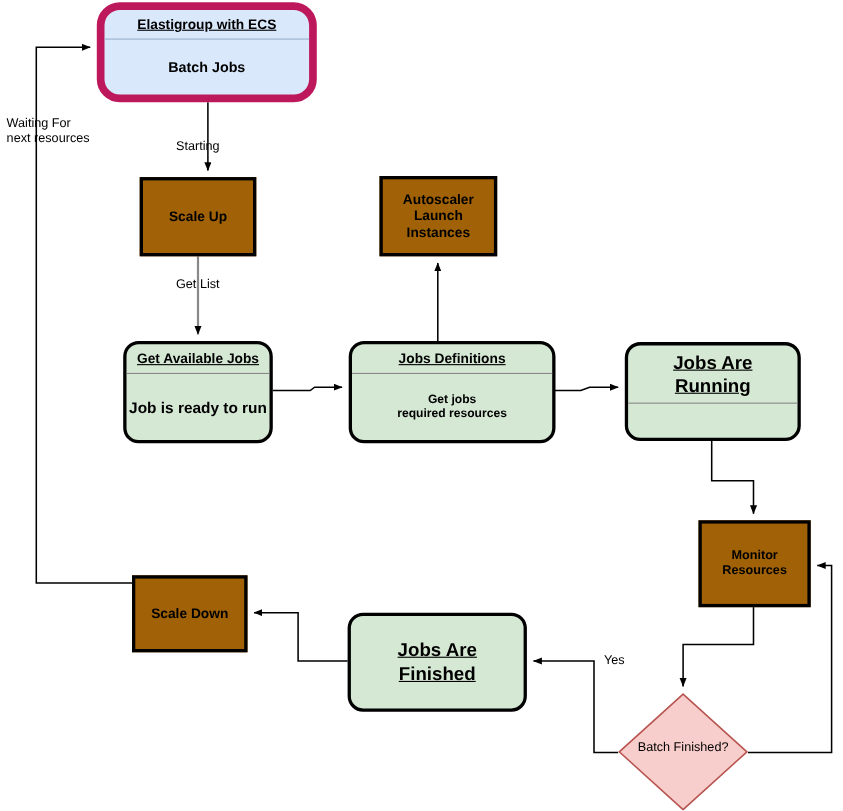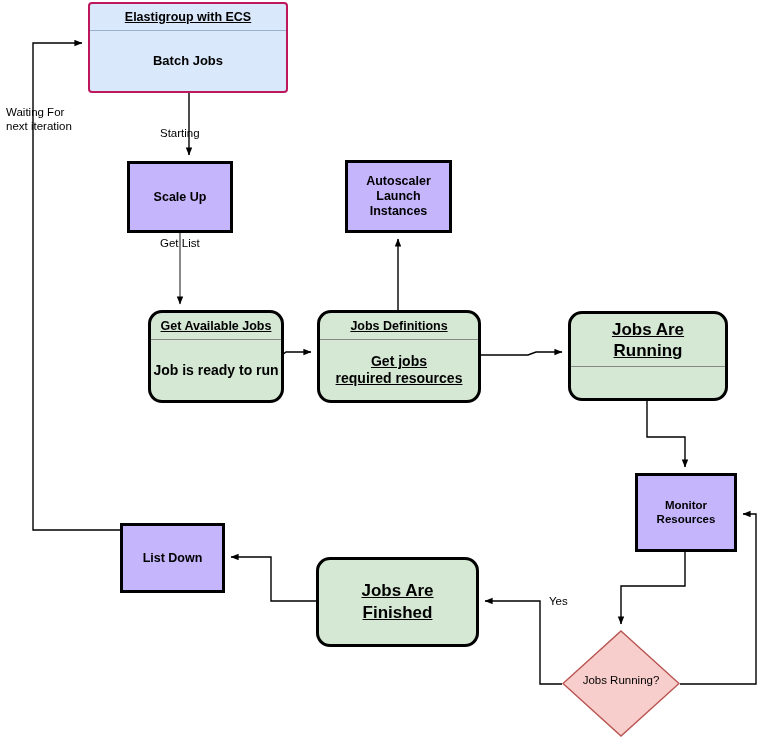--- a/index.html
+++ b/index.html
@@ -8,43 +8,43 @@
   svg.edges{position:absolute;left:0;top:0;width:766px;height:737px;overflow:visible;}
 
   .node{position:absolute;box-sizing:border-box;display:flex;flex-direction:column;}
   .node .title{font-weight:bold;text-align:center;text-decoration:underline;color:#000;}
   .node .divider{height:1px;background:#888;margin:0;}
   .node .body{flex:1;display:flex;align-items:center;justify-content:center;text-align:center;
               font-weight:bold;color:#000;line-height:1.18;white-space:pre-line;}
 
   
   #elastigroup{left:88px;top:2px;width:200px;height:91px;background:#dae8fc;
-               border:2px solid #be185d;border-radius:4px;}
+               border:7px solid #be185d;border-radius:21px;}
   #elastigroup .title{font-size:12.5px;padding-top:6px;}
   #elastigroup .divider{margin-top:6px;background:#9ab0cc;}
   #elastigroup .body{font-size:13px;}
 
-  .yellow{background:#c4b5fd;border:3px solid #000;}
+  .yellow{background:#a16207;border:3px solid #000;}
   .green-r{background:#d5e8d4;border:3.5px solid #000;border-radius:14px;}
 
   #scaleup{left:127px;top:161px;width:106px;height:72px;}
   #scaleup .body{font-size:12.5px;border-radius:31px;}
 
   #autoscaler{left:345px;top:160px;width:107px;height:73px;}
   #autoscaler .body{font-size:12.5px;}
 
-  #getjobs{left:112px;top:310px;width:136px;height:93px;margin-left:36px;}
+  #getjobs{left:112px;top:310px;width:136px;height:93px;}
   #getjobs .title{font-size:12.5px;padding-top:6px;}
   #getjobs .divider{margin-top:6px;}
   #getjobs .body{font-size:14px;}
 
-  #jobsdef{left:317px;top:310px;width:164px;height:93px;}
+  #jobsdef{left:317px;top:310px;width:188px;height:93px;}
   #jobsdef .title{font-size:12.5px;padding-top:6px;}
   #jobsdef .divider{margin-top:6px;}
-  #jobsdef .body{font-size:14px;text-decoration:underline;}
+  #jobsdef .body{font-size:11px;}
 
   #jobsrunning{left:568px;top:311px;width:160px;height:90px;}
   #jobsrunning .title{font-size:17px;line-height:1.25;padding-top:5px;}
   #jobsrunning .divider{margin-top:4px;}
   #jobsrunning .body{font-size:12.5px;}
 
   #monitor{left:635px;top:473px;width:102px;height:79px;}
   #monitor .body{font-size:11.5px;}
 
   #scaledown{left:120px;top:523px;width:105px;height:70px;}
@@ -53,21 +53,21 @@
   #jobsfinished{left:316px;top:557px;width:163px;height:90px;}
   #jobsfinished .body{font-size:17px;text-decoration:underline;line-height:1.3;}
 
   #decision{position:absolute;left:562px;top:630px;width:118px;height:107px;}
   #decision .dlabel{position:absolute;left:0;top:44px;width:118px;text-align:center;
                     font-size:11.5px;color:#000;}
 
   .elabel{position:absolute;font-size:11.5px;color:#000;white-space:pre-line;line-height:1.25;}
   #lbl-waiting{left:6px;top:105px;}
   #lbl-starting{left:160px;top:126px;}
-  #lbl-getlist{left:160px;top:236px;}
+  #lbl-getlist{left:160px;top:252px;}
   #lbl-yes{left:549px;top:594px;}
   #lbl-no{left:748px;top:624px;padding-left:24px;}
 </style>
 </head>
 <body>
 
 <div id="canvas">
 
   <svg class="edges" viewBox="0 0 766 737">
     <defs>
@@ -140,32 +140,32 @@
 
   <div class="node yellow" id="monitor">
     <div class="body">Monitor
 Resources</div>
   </div>
 
   <div id="decision">
     <svg width="118" height="107" viewBox="0 0 118 107">
       <polygon points="59,1 117,53.5 59,106 1,53.5" fill="#f8cecc" stroke="#b85450" stroke-width="1.4"></polygon>
     </svg>
-    <div class="dlabel">Jobs Running?</div>
+    <div class="dlabel">Batch Finished?</div>
   </div>
 
   <div class="node green-r" id="jobsfinished">
     <div class="body">Jobs Are
 Finished</div>
   </div>
 
   <div class="node yellow" id="scaledown">
-    <div class="body">List Down</div>
+    <div class="body">Scale Down</div>
   </div>
 
   <div class="elabel" id="lbl-waiting">Waiting For
-next iteration</div>
+next resources</div>
   <div class="elabel" id="lbl-starting">Starting</div>
   <div class="elabel" id="lbl-getlist">Get List</div>
   <div class="elabel" id="lbl-yes">Yes</div>
   <div class="elabel" id="lbl-no">No</div>
 
 </div>
 
 </body></html>

